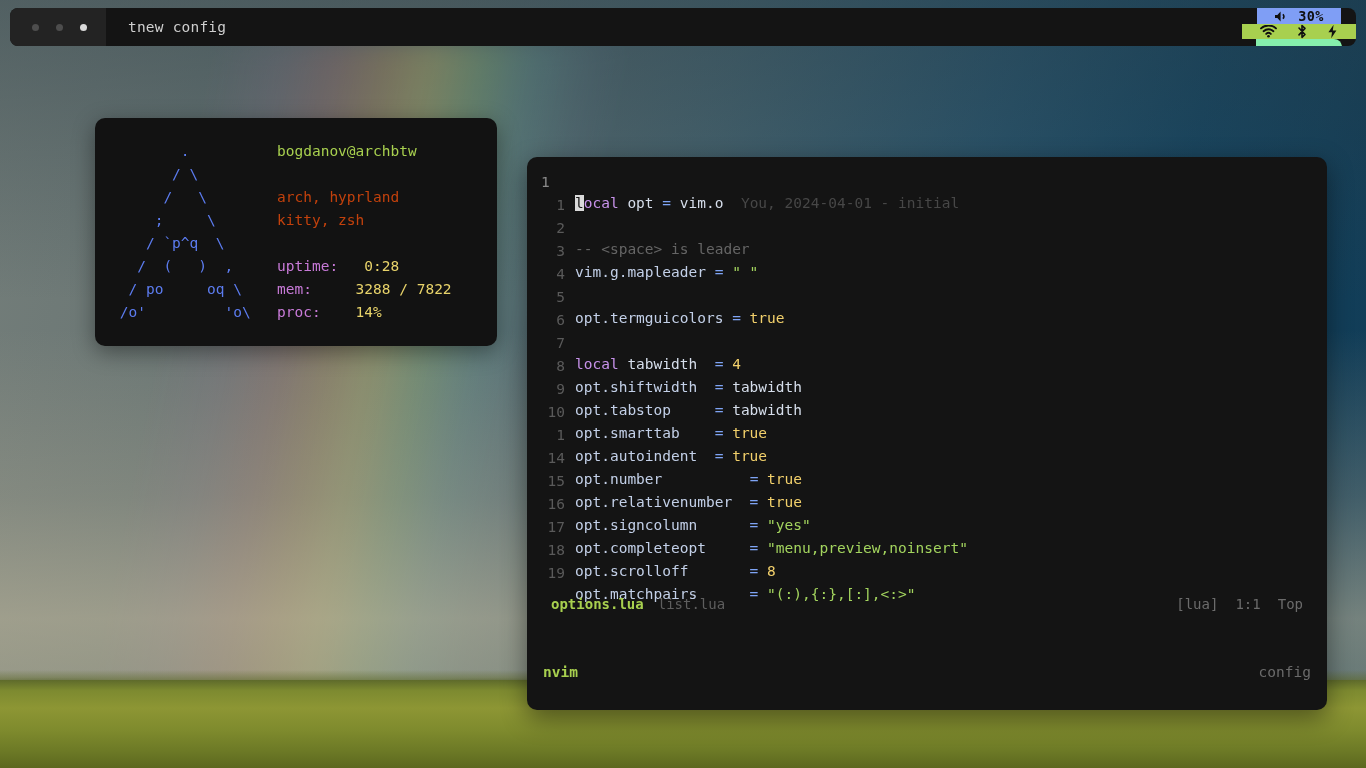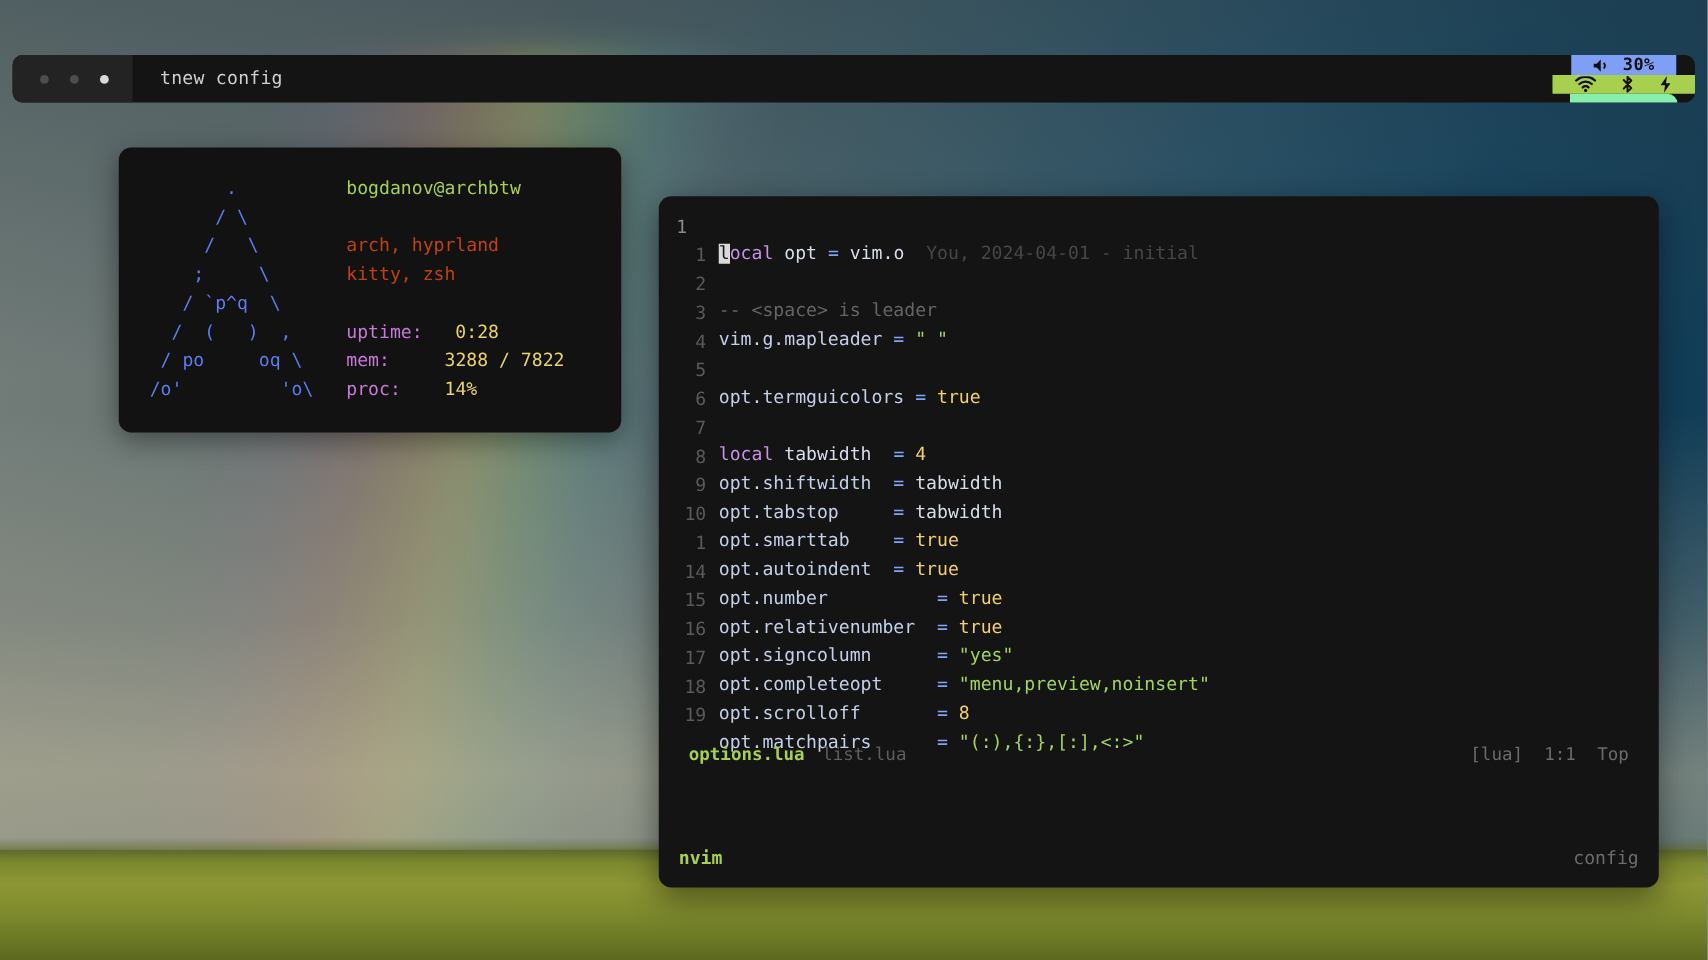--- a/index.html
+++ b/index.html
@@ -95,21 +95,20 @@
   #topbar {
     position: absolute;
     left: 10px; top: 8px;
     width: 1346px; height: 38px;
     border-radius: 8px;
     background: #141414;
     display: flex;
     align-items: stretch;
     overflow: hidden;
     font-family: "DejaVu Sans Mono", monospace;
-    margin-top: 36px;
   }
   .tb-dots {
     width: 96px;
     background: #232323;
     display: flex;
     align-items: center;
     gap: 17px;
     padding-left: 22px;
   }
   .tb-dot { width: 7px; height: 7px; border-radius: 50%; background: #4d4d4d; }
@@ -230,21 +229,21 @@
   .sl-active   { color: #a8d04f; font-weight: bold; }
   .sl-inactive { color: #5e5e5e; }
   .sl-right { margin-left: auto; display: flex; gap: 17px; color: #6b6b6b; }
 
   .tmuxline {
     position: absolute;
     left: 0; bottom: 0;
     width: 100%;
     height: 46px;
     display: flex;
-    align-items: center;
+    align-items: flex-start;
     padding: 0 16px;
     font-size: 14.5px;
   }
   .tmux-left  { color: #a8d04f; font-weight: bold; }
   .tmux-right { margin-left: auto; color: #6b6b6b; }
 </style>
 </head>
 <body>
 
 <div id="desktop">

